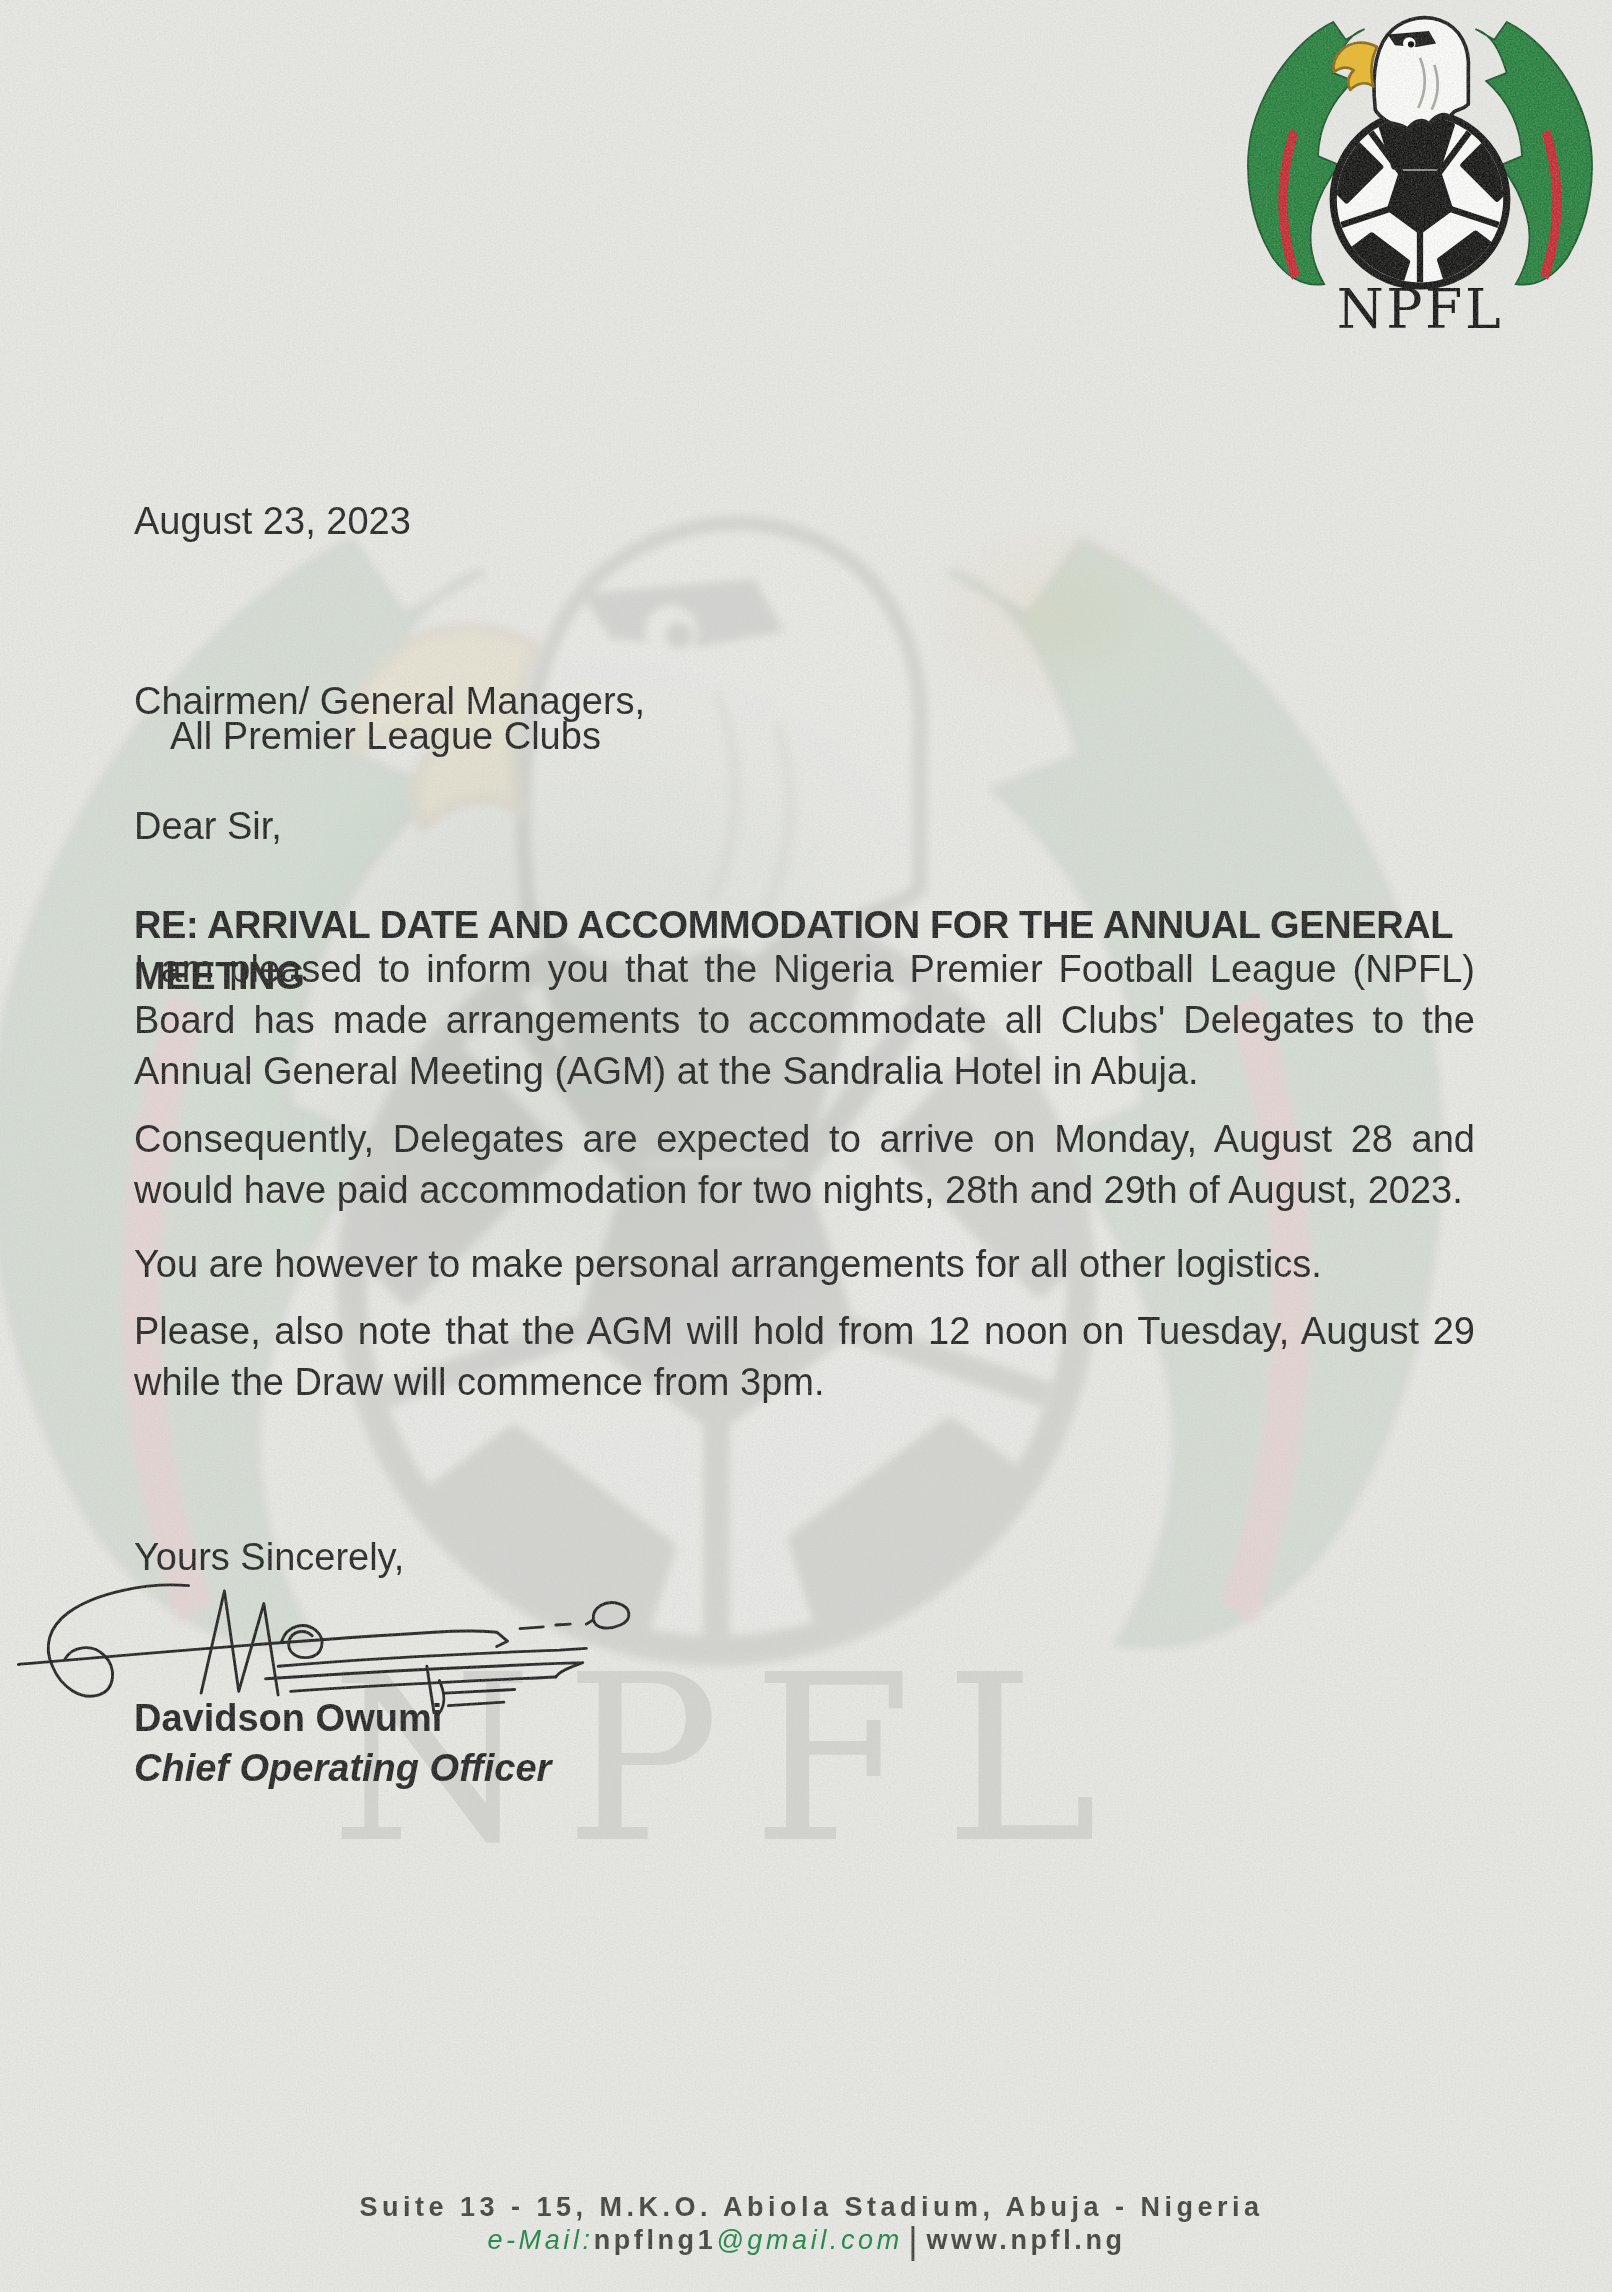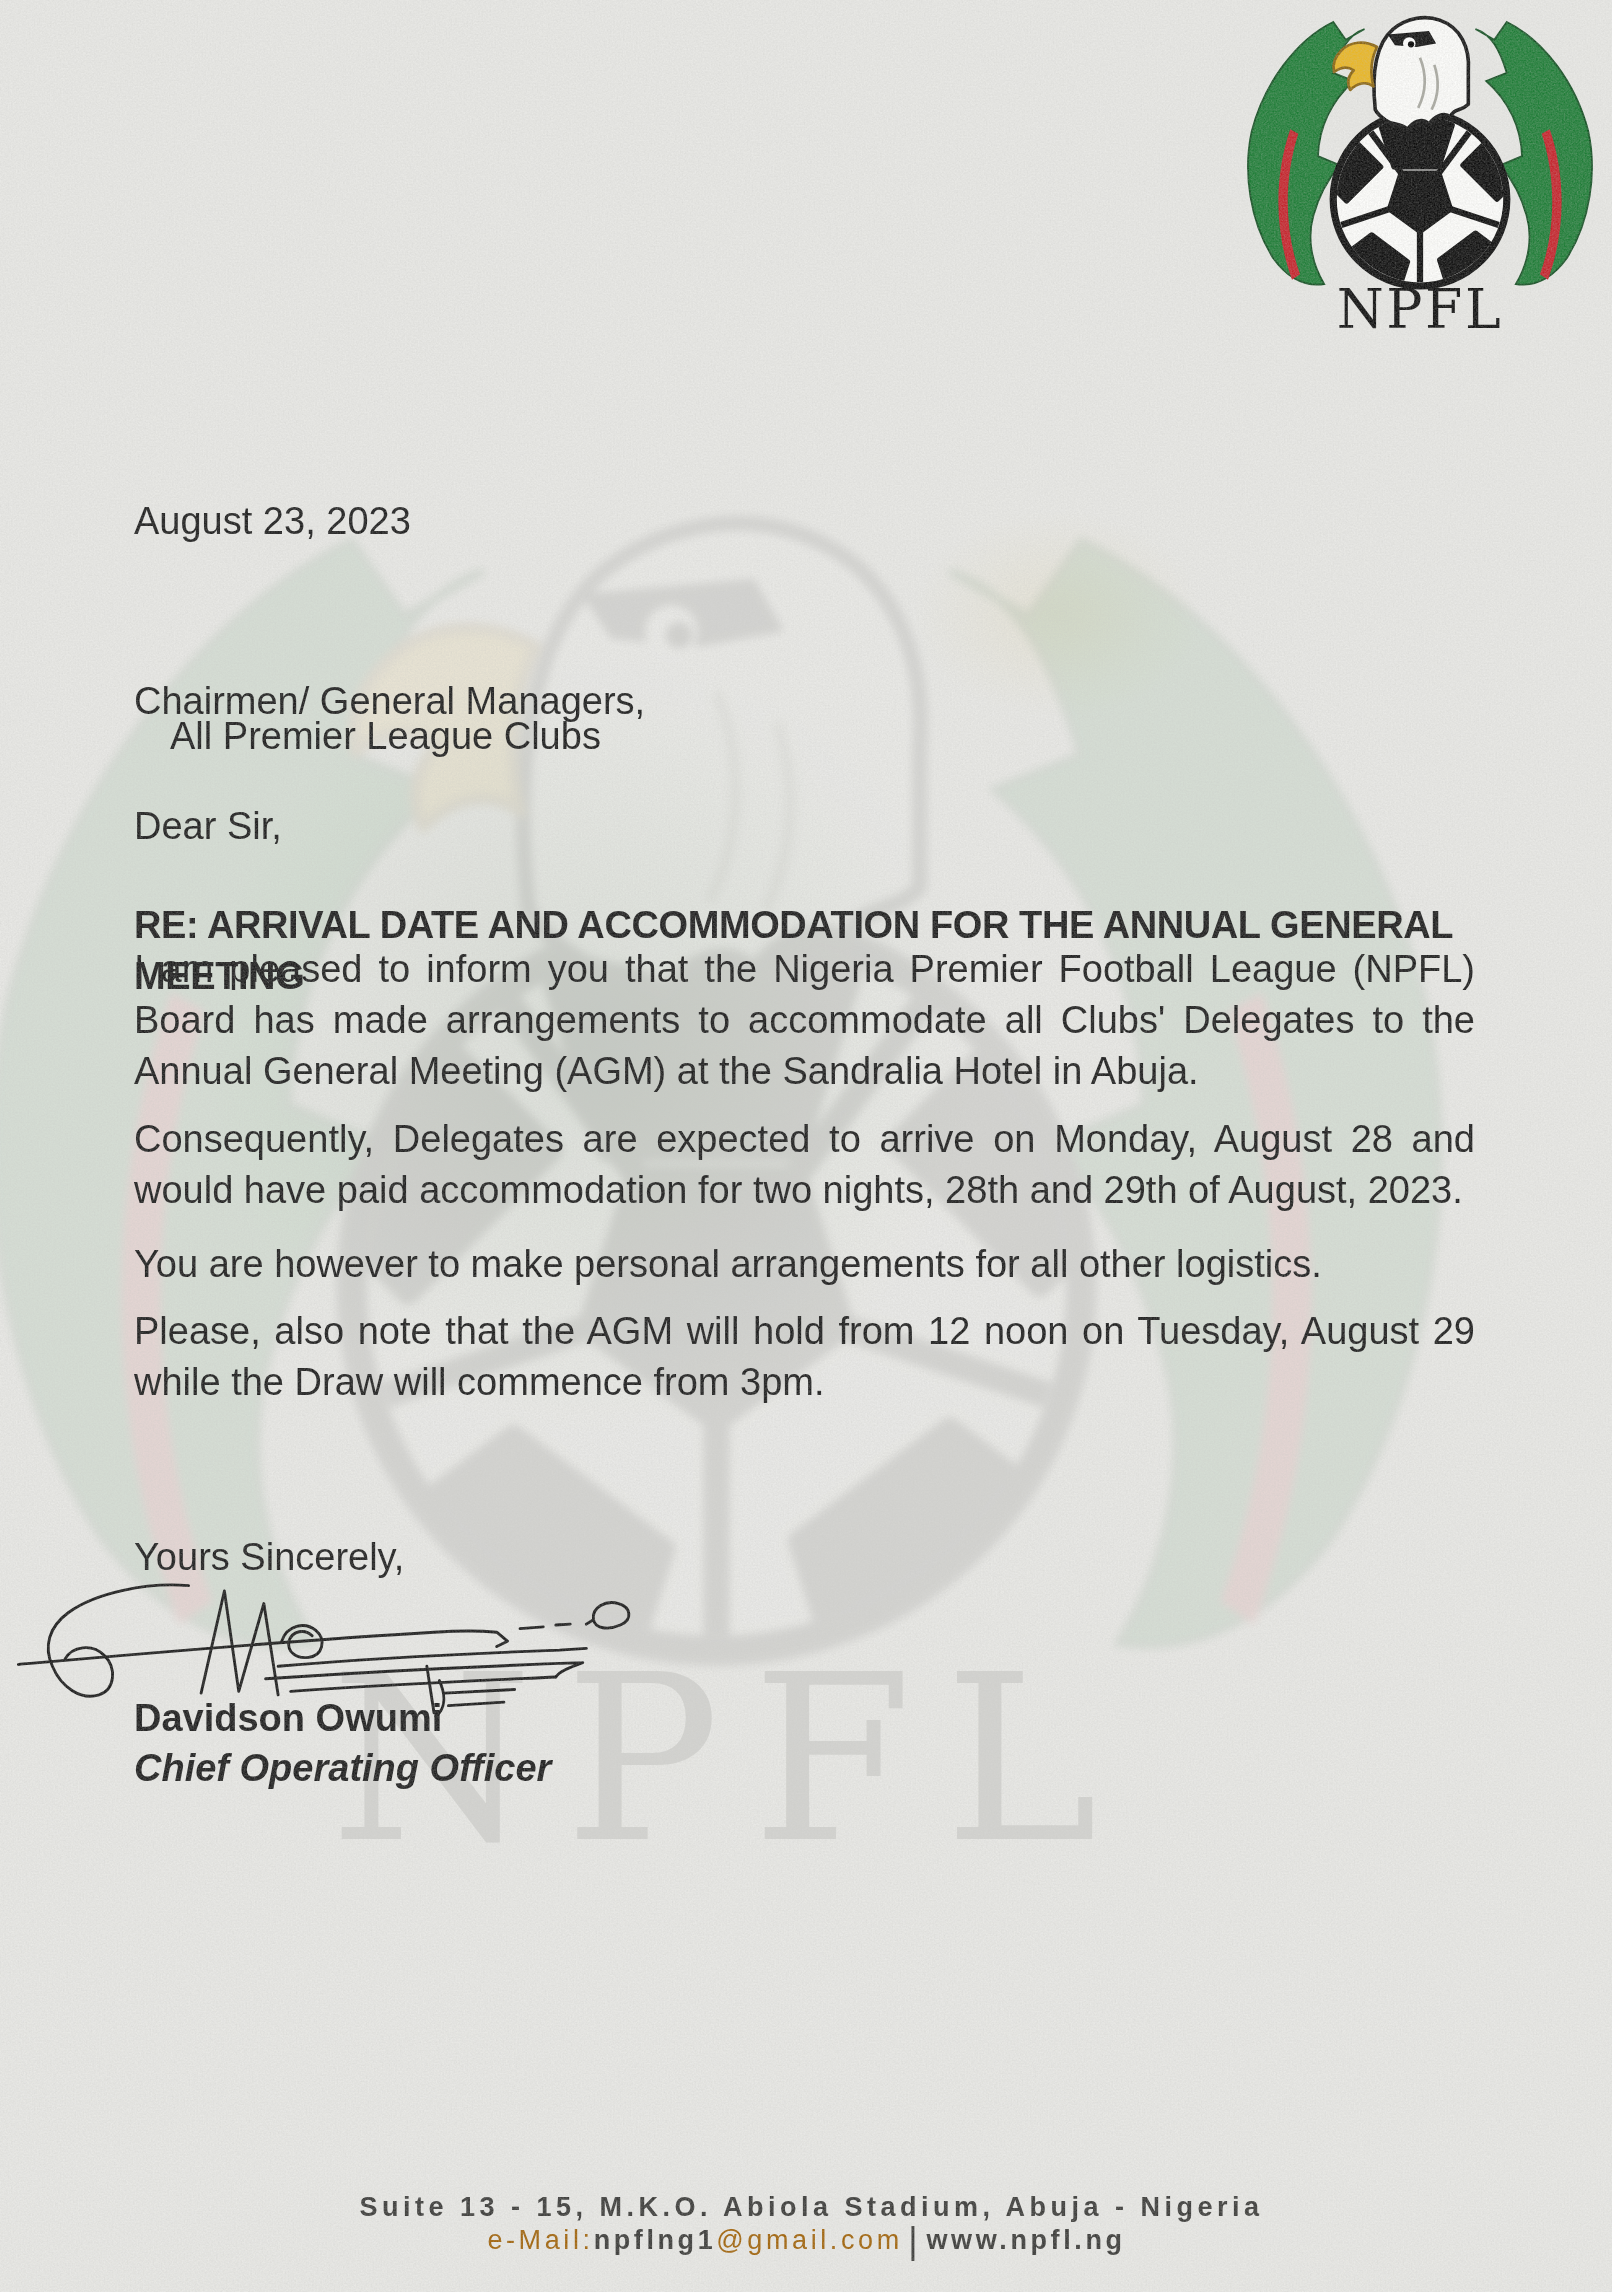--- a/index.html
+++ b/index.html
@@ -52,21 +52,21 @@
   #sigName{top:1693px;font-weight:bold;}
   #sigTitle{top:1743px;font-weight:bold;font-style:italic;}
   .signature{position:absolute;left:12.5px;top:1573px;width:636px;height:148px;z-index:5;}
   
   .footer-line{
     position:absolute;left:0;right:0;text-align:center;z-index:5;
     color:#3a3a38;font-weight:bold;
   }
   #footer1{top:2190px;font-size:27px;letter-spacing:4.5px;line-height:34px;margin-left:10px;}
   #footer2{top:2223px;font-size:27px;letter-spacing:3.6px;line-height:34px;}
-  #footer2 .light{font-weight:normal;color:#a16207;}
+  #footer2 .light{font-weight:normal;color:#15803d;font-style:italic;}
   #footer2 .sep{font-weight:normal;font-size:36px;vertical-align:-3.6px;padding:0 5.4px;}
 </style>
 </head>
 <body>
 
 <div class="page">
 
   <div class="tint tint-green"></div>
   <div class="tint tint-warm"></div>
 

